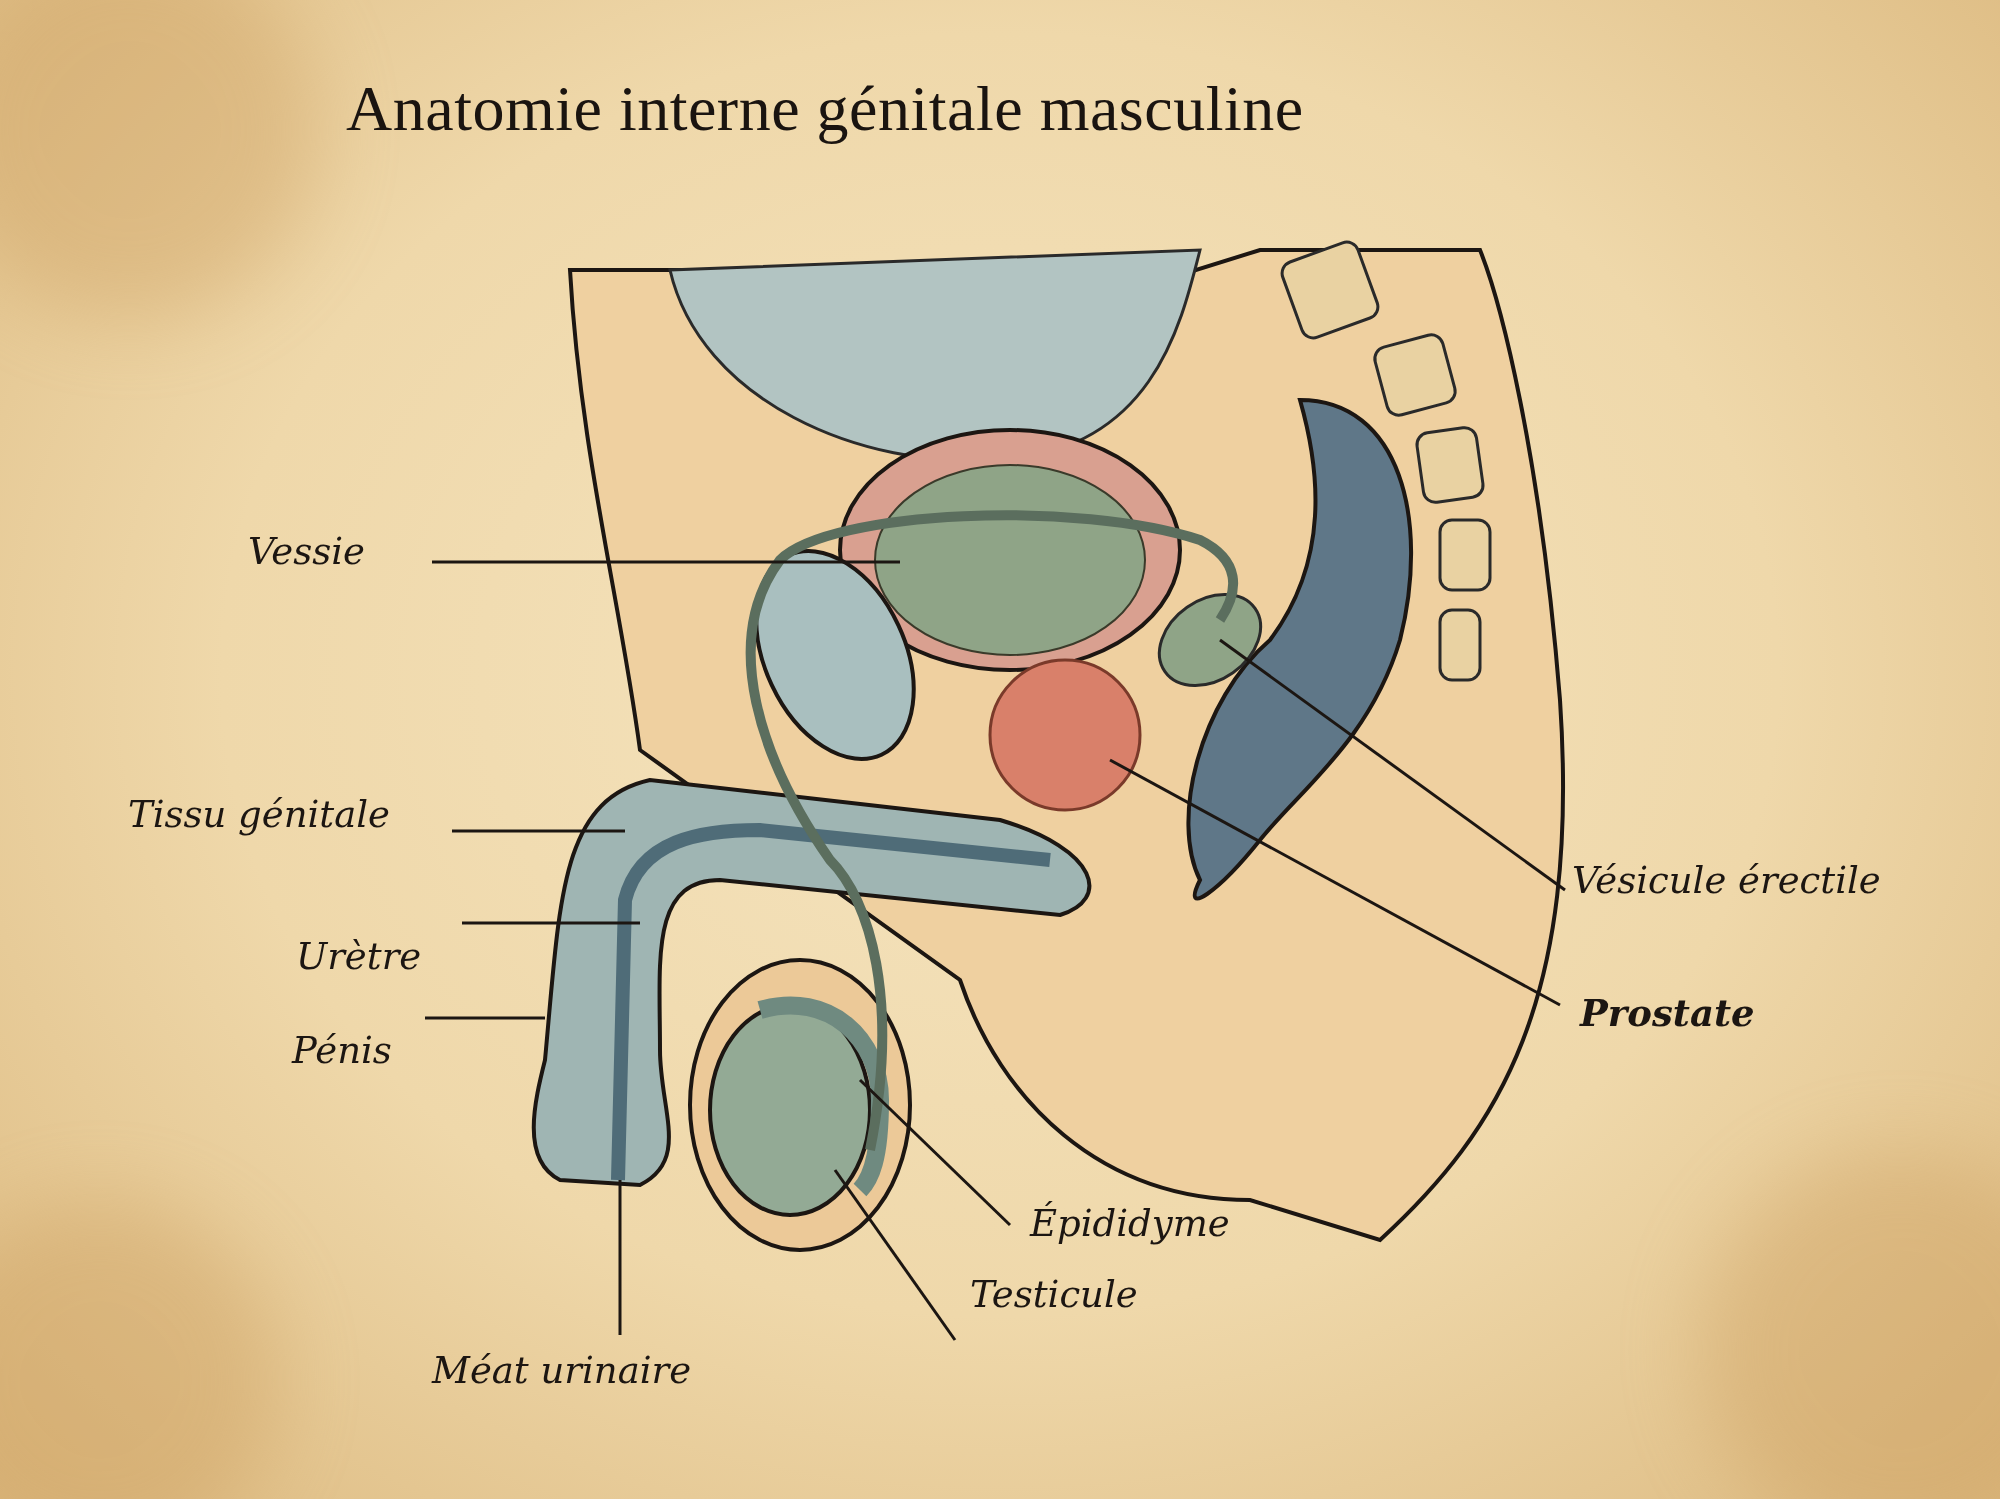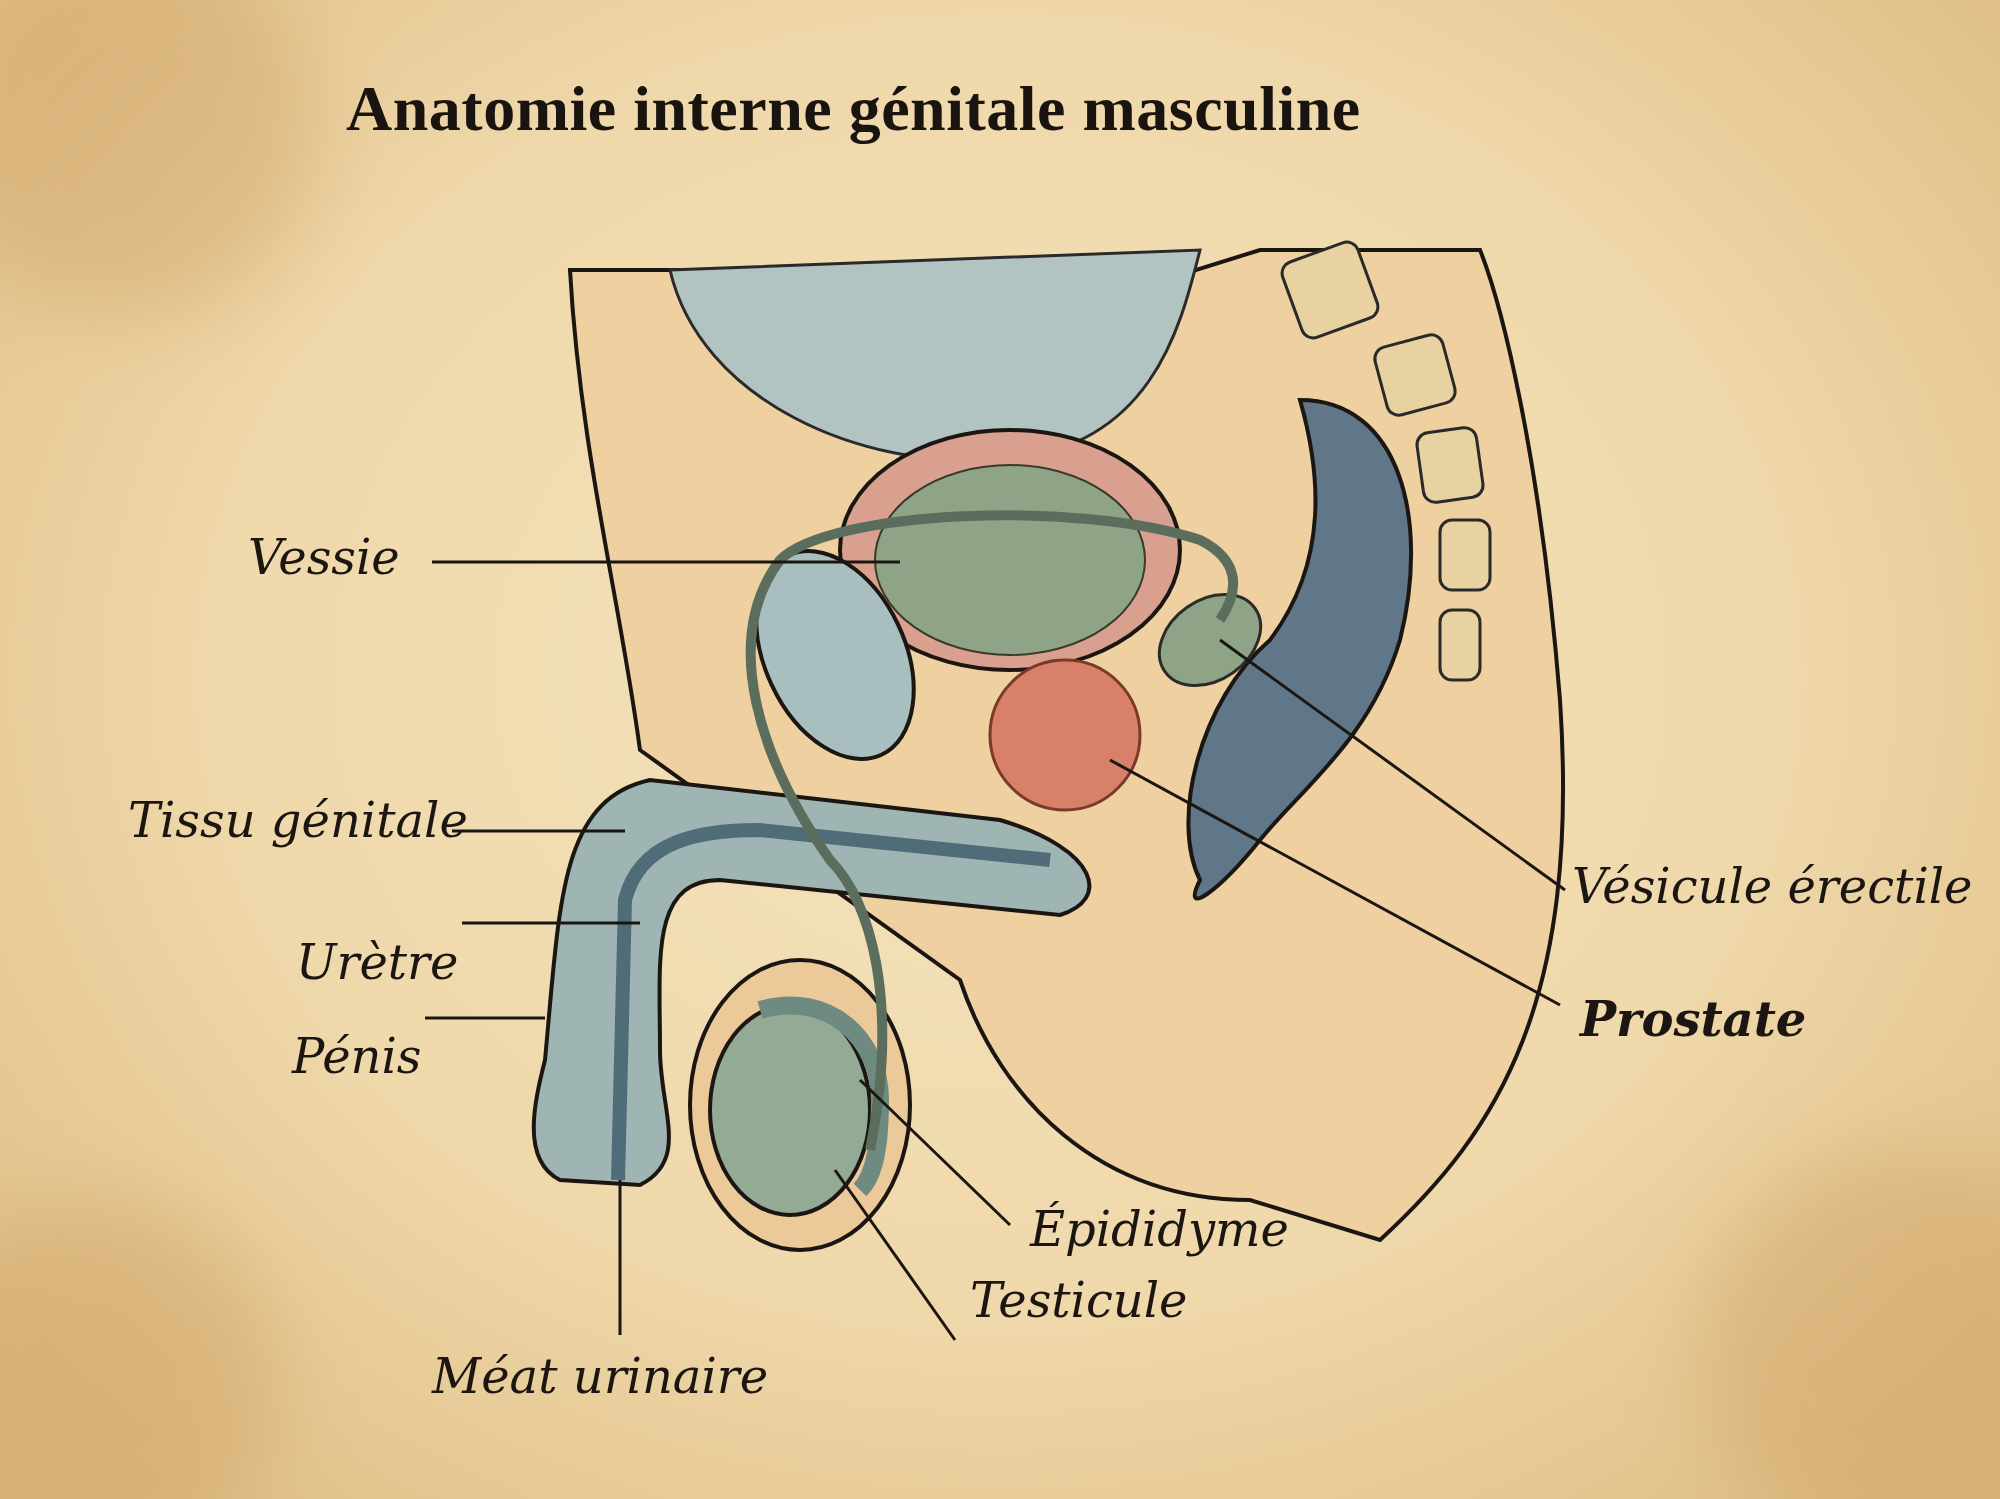--- a/index.html
+++ b/index.html
@@ -1,22 +1,22 @@
 <!DOCTYPE html>
 <html><head>
 <meta charset="utf-8">
 <style>
   html,body{margin:0;padding:0;}
   body{width:2000px;height:1499px;overflow:hidden;position:relative;
     background: radial-gradient(ellipse at 50% 45%, #f5e4bf 0%, #efd8aa 55%, #dcb97f 100%);
     font-family:"DejaVu Serif", serif;}
   .stain{position:absolute;border-radius:50%;filter:blur(40px);opacity:.35;}
-  #title{position:absolute;left:346px;top:72px;font-family:"Liberation Serif",serif;font-size:64px;color:#1a1410;letter-spacing:0.5px;white-space:nowrap;font-weight:bold;}
+  #title{position:absolute;left:346px;top:72px;font-family:"Liberation Serif",serif;font-size:64px;color:#1a1410;letter-spacing:0.5px;white-space:nowrap;}
   svg#art{position:absolute;left:0;top:0;}
-  .lbl{position:absolute;font-family:"DejaVu Serif",serif;font-style:italic;font-size:48px;color:#1c1612;white-space:nowrap;line-height:1;}
+  .lbl{position:absolute;font-family:"DejaVu Serif",serif;font-style:italic;font-size:37px;color:#1c1612;white-space:nowrap;line-height:1;}
 </style>
 </head>
 <body>
 
 <div class="stain" style="left:-60px;top:-60px;width:380px;height:380px;background:#c99a5a;"></div>
 <div class="stain" style="left:1700px;top:1150px;width:400px;height:400px;background:#c99a5a;"></div>
 <div class="stain" style="left:-80px;top:1200px;width:360px;height:360px;background:#c99a5a;"></div>
 
 <div id="title">Anatomie interne génitale masculine</div>
 

